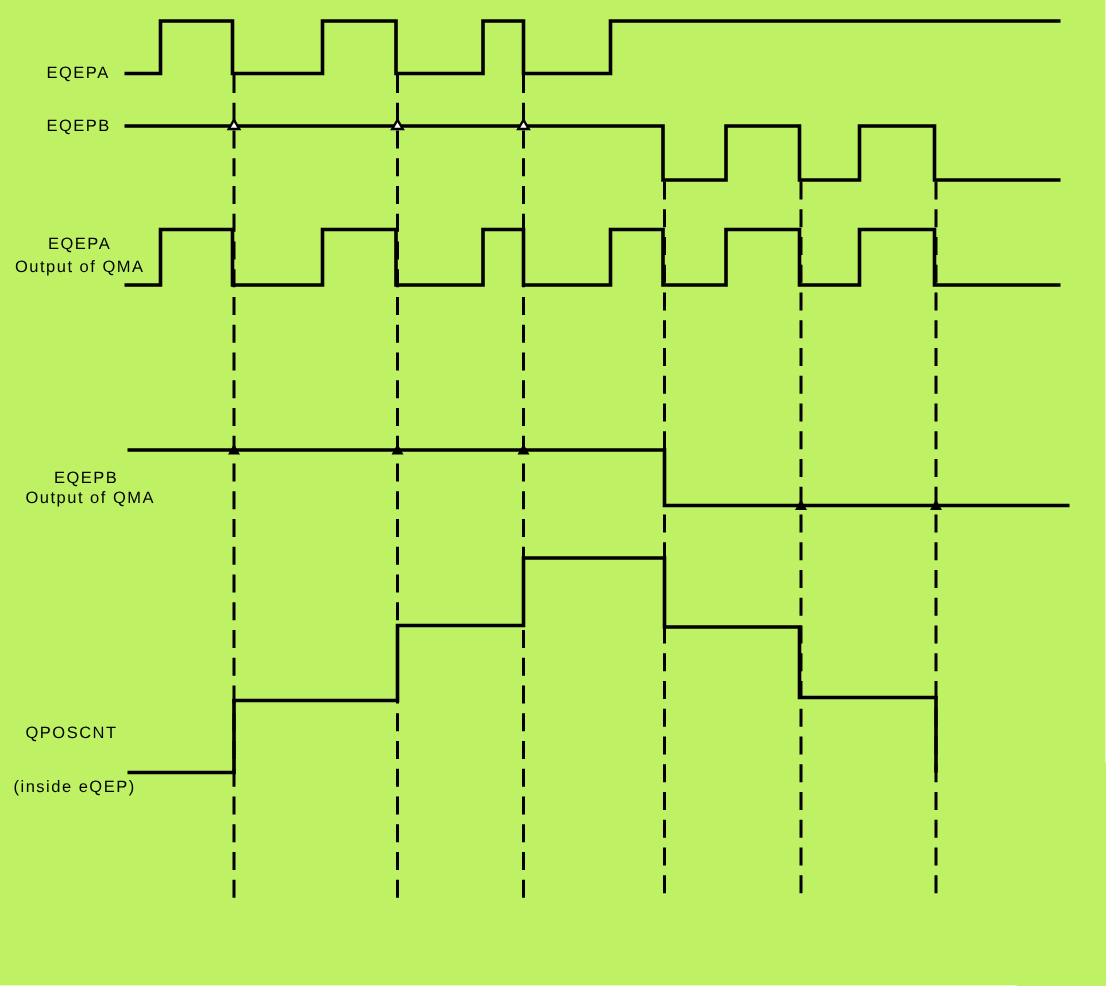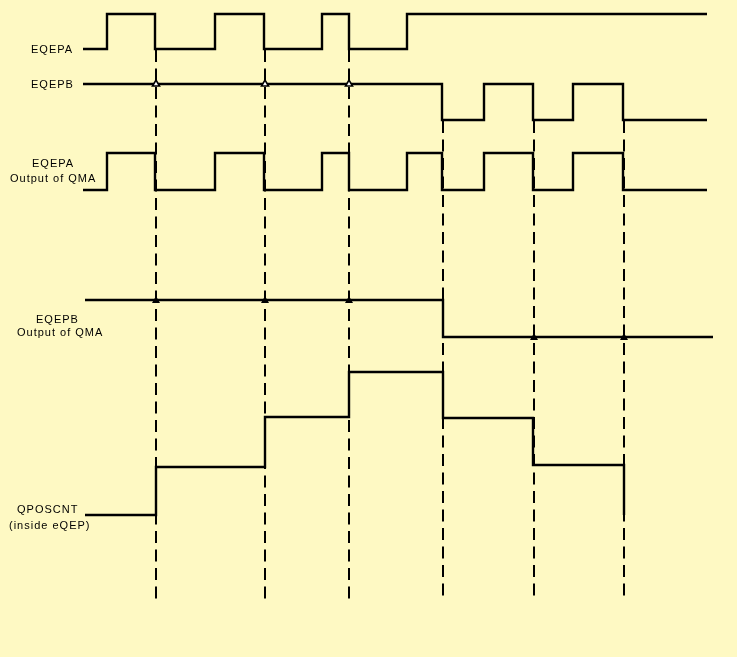--- a/index.html
+++ b/index.html
@@ -1,39 +1,39 @@
 <!DOCTYPE html>
 <html><head>
 <meta charset="utf-8">
 <style>
   html, body { margin: 0; padding: 0; background: #fff; }
   #stage {
     position: relative;
     width: 737px;
     height: 657px;
-    background: #fef9c3;
+    background: #bef264;
     font-family: "Liberation Sans", "DejaVu Sans", sans-serif;
     overflow: hidden;
   }
   #wave-svg { position: absolute; left: 0; top: 0; }
   .sig-label {
     position: absolute;
     font-size: 11px;
     line-height: 12px;
     letter-spacing: 1px;
     color: #000;
     white-space: nowrap;
   }
   .lbl-row1        { left: 31px;  top: 43px;  }
   .lbl-row2        { left: 31px;  top: 78px;  }
   .lbl-row3-line1  { left: 32px;  top: 157px; }
   .lbl-row3-line2  { left: 10px;  top: 172px; }
   .lbl-row4-line1  { left: 36px;  top: 313px; }
   .lbl-row4-line2  { left: 17px;  top: 326px; }
-  .lbl-row5-line1  { left: 17px;  top: 503px; }
+  .lbl-row5-line1  { left: 17px;  top: 483px; }
   .lbl-row5-line2  { left: 9px;   top: 519px; text-align: right; }
 </style>
 </head>
 <body>
 
 <div id="stage">
   <svg id="wave-svg" width="737" height="657" viewBox="0 0 737 657">
       <line x1="156" y1="50" x2="156" y2="602" stroke="#000000" stroke-width="2" stroke-dasharray="12 6.5"></line>
       <line x1="265" y1="50" x2="265" y2="602" stroke="#000000" stroke-width="2" stroke-dasharray="12 6.5"></line>
       <line x1="349" y1="50" x2="349" y2="602" stroke="#000000" stroke-width="2" stroke-dasharray="12 6.5"></line>

